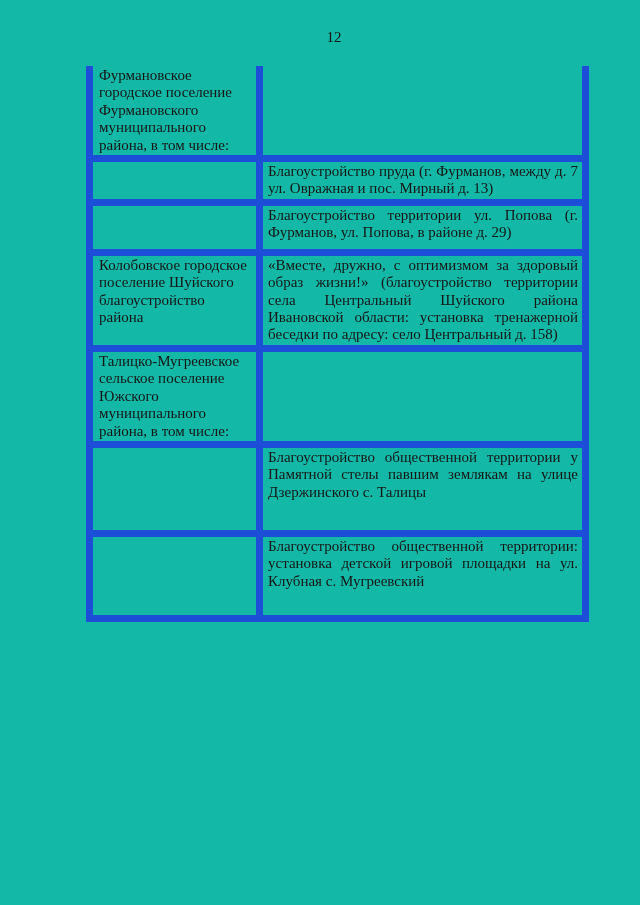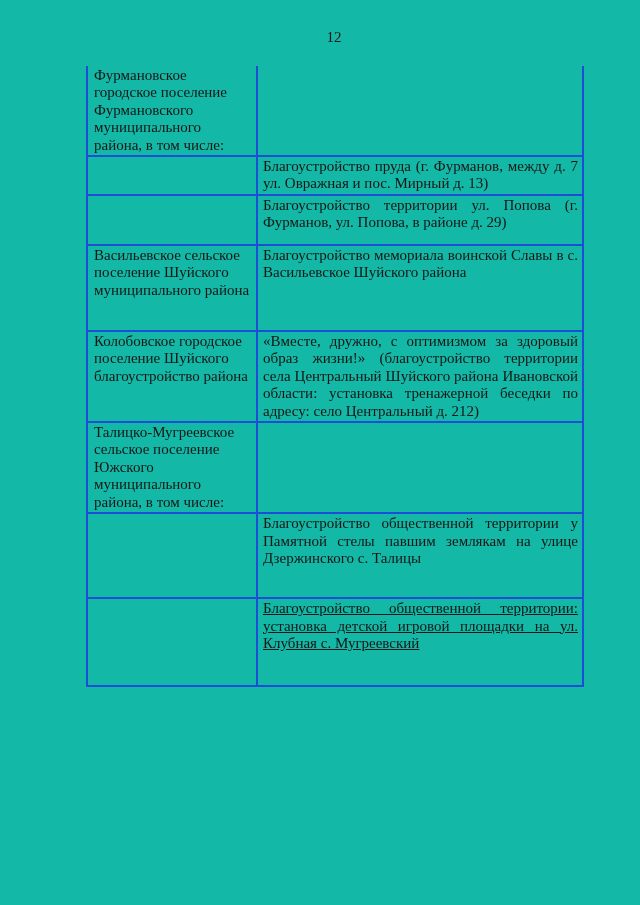--- a/index.html
+++ b/index.html
@@ -27,21 +27,21 @@
   }
   .doc-table {
     position: absolute;
     top: 66px;
     left: 86px;
     width: 496px;
     border-collapse: collapse;
     table-layout: fixed;
   }
   .doc-table td {
-    border: 2px solid #1d4ed8;
+    border: 7px solid #1d4ed8;
     vertical-align: top;
     padding: 1px 5px 1px 6px;
     overflow: hidden;
   }
   
   .doc-table tr:first-child td {
     border-top: none;
   }
   .col-muni { width: 170px; }
   .col-proj { width: 326px; }
@@ -83,26 +83,22 @@
       </tr>
       <tr>
         <td class="municipality"></td>
         <td class="project">Благоустройство пруда (г. Фурманов, между д. 7 ул. Овражная и пос. Мирный д. 13)</td>
       </tr>
       <tr>
         <td class="municipality"></td>
         <td class="project">Благоустройство территории ул. Попова (г. Фурманов, ул. Попова, в районе д. 29)</td>
       </tr>
       <tr>
-        <td class="municipality">Васильевское сельское поселение Шуйского муниципального района</td>
-        <td class="project">Благоустройство мемориала воинской Славы в с. Васильевское Шуйского района</td>
-      </tr>
-      <tr>
         <td class="municipality">Колобовское городское поселение Шуйского благоустройство района</td>
-        <td class="project">«Вместе, дружно, с оптимизмом за здоровый образ жизни!» (благоустройство территории села Центральный Шуйского района Ивановской области: установка тренажерной беседки по адресу: село Центральный д. 212)</td>
+        <td class="project">«Вместе, дружно, с оптимизмом за здоровый образ жизни!» (благоустройство территории села Центральный Шуйского района Ивановской области: установка тренажерной беседки по адресу: село Центральный д. 158)</td>
       </tr>
       <tr>
         <td class="municipality">Талицко-Мугреевское сельское поселение Южского муниципального района, в том числе:</td>
         <td class="project"></td>
       </tr>
       <tr>
         <td class="municipality"></td>
         <td class="project">Благоустройство общественной территории у Памятной стелы павшим землякам на улице Дзержинского с. Талицы</td>
       </tr>
       <tr>

